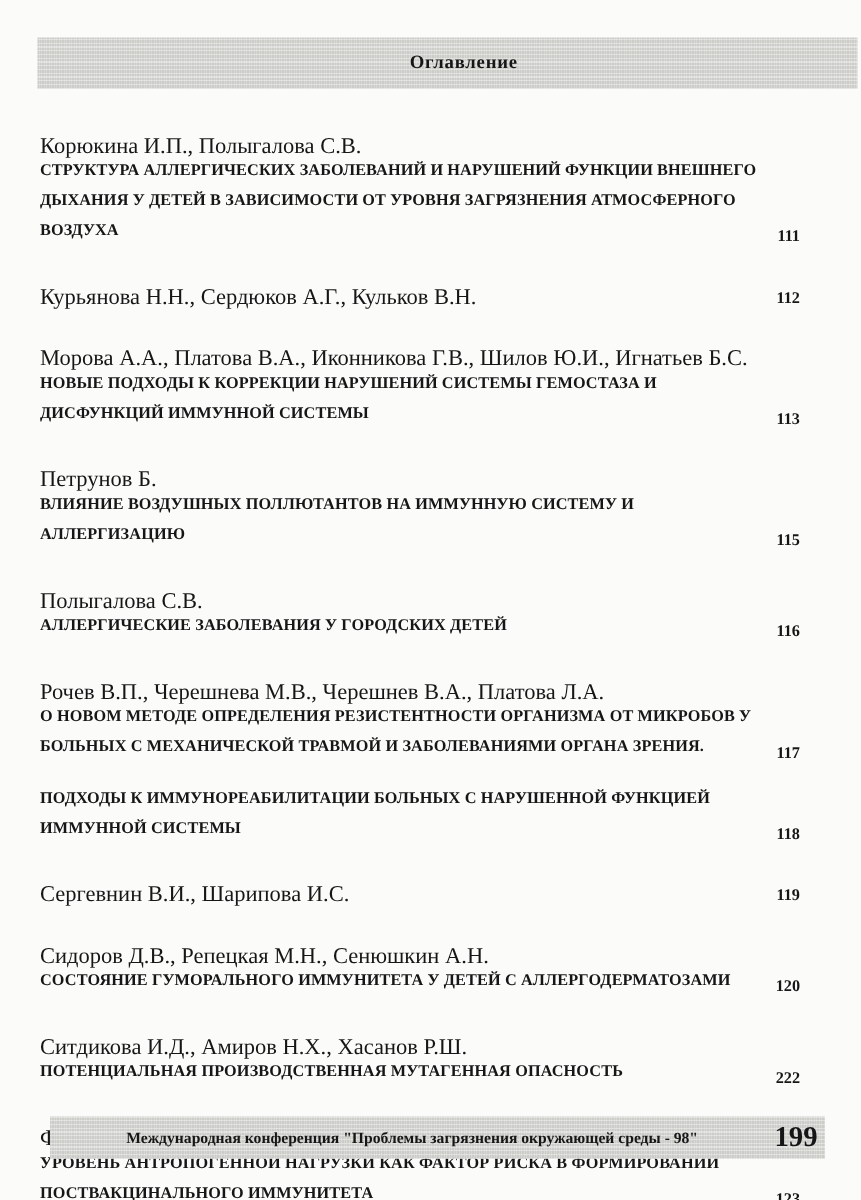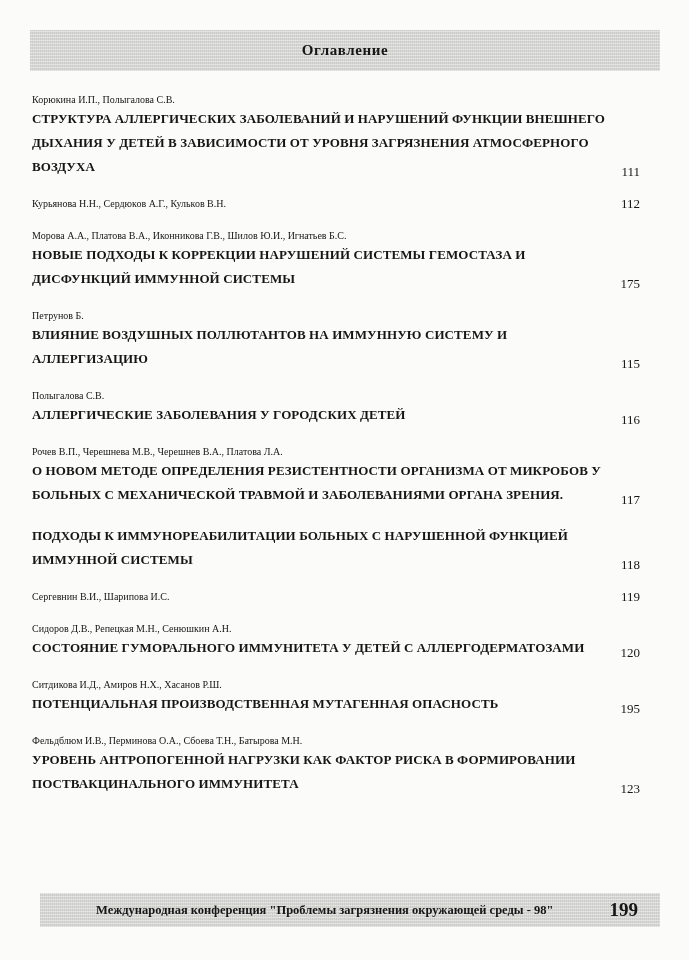--- a/index.html
+++ b/index.html
@@ -27,20 +27,21 @@
   }
   .header-band {
     position: absolute;
     top: 30px;
     left: 30px;
     width: 630px;
     height: 41px;
     display: flex;
     align-items: center;
     justify-content: center;
+    padding-left: 26px;
   }
   .page-title {
     font-weight: bold;
     font-size: 15px;
     letter-spacing: 0.6px;
   }
   .toc-list {
     position: absolute;
     top: 92px;
     left: 32px;
@@ -49,33 +50,34 @@
   .entry {
     display: flex;
     align-items: flex-end;
     justify-content: space-between;
     margin-bottom: 17px;
   }
   .entry-text {
     max-width: 560px;
   }
   .authors {
-    font-size: 10px;
+    font-size: 18px;
     line-height: 15px;
     white-space: pre;
+    margin-top: 17px;
   }
   .title {
     font-weight: bold;
     font-size: 13px;
     line-height: 24px;
     letter-spacing: 0.1px;
     white-space: pre;
   }
   .page-num {
-    font-weight: normal;
+    font-weight: bold;
     font-size: 13px;
     line-height: 15px;
     padding-left: 8px;
   }
   .footer {
     position: absolute;
     top: 893px;
     left: 40px;
     width: 620px;
     height: 34px;
@@ -83,22 +85,22 @@
     align-items: center;
   }
   .footer-text {
     flex: 1;
     text-align: center;
     font-weight: bold;
     font-size: 12.5px;
   }
   .footer-page-number {
     font-weight: bold;
-    font-size: 19px;
-    padding-right: 22px;
+    font-size: 23px;
+    padding-right: 6px;
   }
 </style>
 </head>
 <body>
 
 <div class="page">
 
   <div class="header-band band">
     <span class="page-title">Оглавление</span>
   </div>
@@ -120,21 +122,21 @@
       </div>
       <div class="page-num">112</div>
     </div>
 
     <div class="entry">
       <div class="entry-text">
         <div class="authors">Морова А.А., Платова В.А., Иконникова Г.В., Шилов Ю.И., Игнатьев Б.С.</div>
         <div class="title">НОВЫЕ ПОДХОДЫ К КОРРЕКЦИИ НАРУШЕНИЙ СИСТЕМЫ ГЕМОСТАЗА И
 ДИСФУНКЦИЙ ИММУННОЙ СИСТЕМЫ</div>
       </div>
-      <div class="page-num">175</div>
+      <div class="page-num">113</div>
     </div>
 
 
     <div class="entry">
       <div class="entry-text">
         <div class="authors">Петрунов Б.</div>
         <div class="title">ВЛИЯНИЕ ВОЗДУШНЫХ ПОЛЛЮТАНТОВ НА ИММУННУЮ СИСТЕМУ И
 АЛЛЕРГИЗАЦИЮ</div>
       </div>
       <div class="page-num">115</div>
@@ -178,21 +180,21 @@
         <div class="title">СОСТОЯНИЕ ГУМОРАЛЬНОГО ИММУНИТЕТА У ДЕТЕЙ С АЛЛЕРГОДЕРМАТОЗАМИ</div>
       </div>
       <div class="page-num">120</div>
     </div>
 
     <div class="entry">
       <div class="entry-text">
         <div class="authors">Ситдикова И.Д., Амиров Н.Х., Хасанов Р.Ш.</div>
         <div class="title">ПОТЕНЦИАЛЬНАЯ ПРОИЗВОДСТВЕННАЯ МУТАГЕННАЯ ОПАСНОСТЬ</div>
       </div>
-      <div class="page-num">195</div>
+      <div class="page-num">222</div>
     </div>
 
 
     <div class="entry">
       <div class="entry-text">
         <div class="authors">Фельдблюм И.В., Перминова О.А., Сбоева Т.Н., Батырова М.Н.</div>
         <div class="title">УРОВЕНЬ АНТРОПОГЕННОЙ НАГРУЗКИ КАК ФАКТОР РИСКА В ФОРМИРОВАНИИ
 ПОСТВАКЦИНАЛЬНОГО ИММУНИТЕТА</div>
       </div>
       <div class="page-num">123</div>

